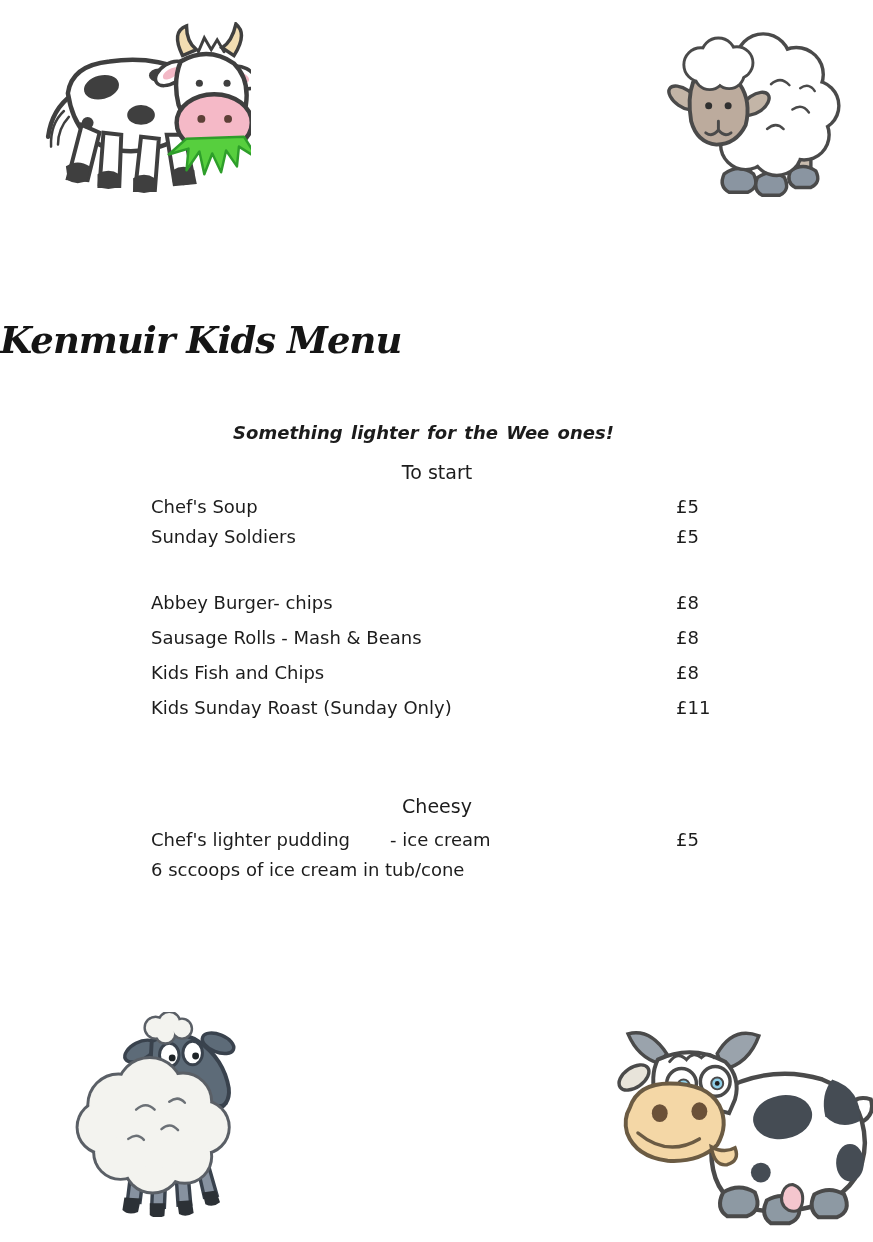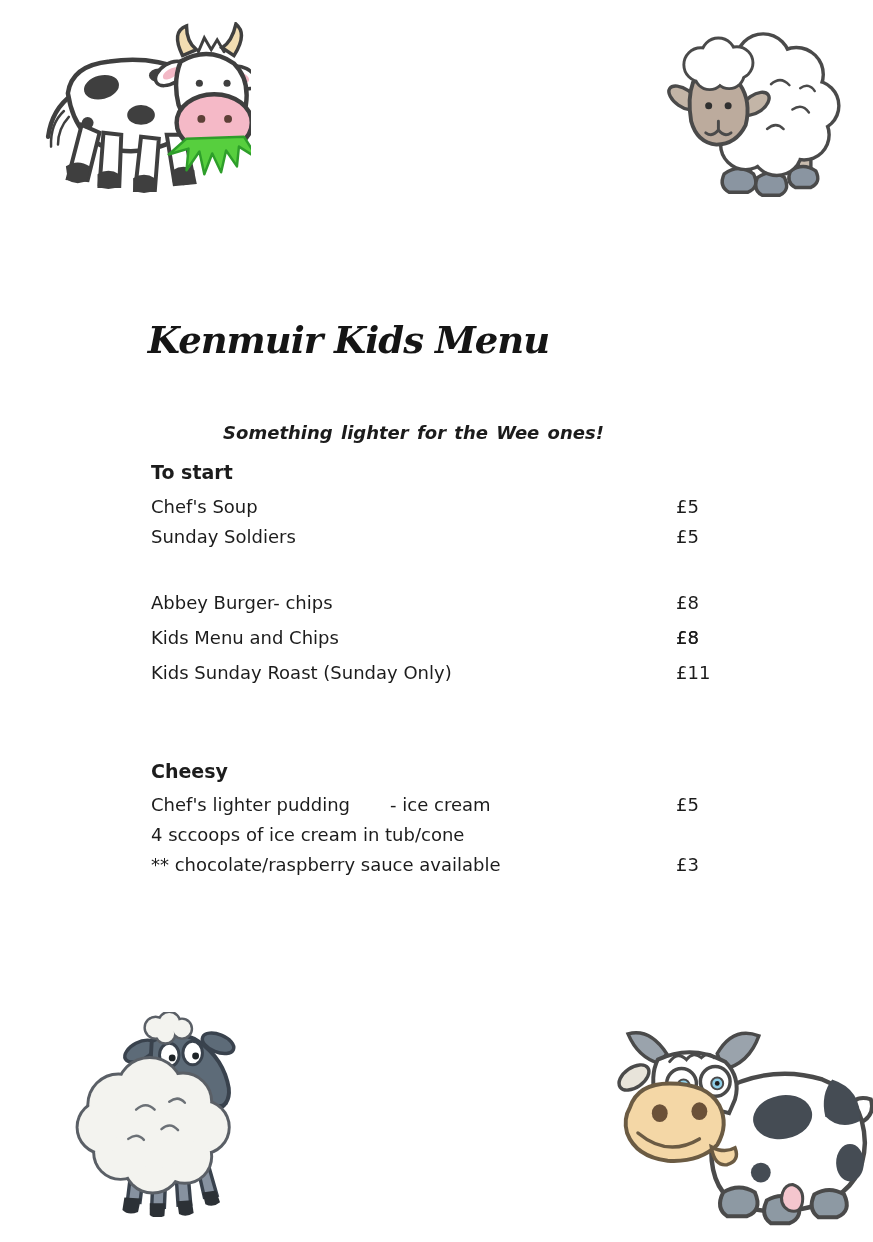--- a/index.html
+++ b/index.html
@@ -10,31 +10,31 @@
     font-family:"DejaVu Sans", sans-serif;
   }
   .artwork { position:absolute; }
   .artwork svg { width:100%; height:100%; display:block; }
   .art-top-left     { left:38px;  top:22px;   width:213px; height:176px; }
   .art-top-right    { left:653px; top:20px;   width:197px; height:183px; }
   .art-bottom-left  { left:60px;  top:1012px; width:200px; height:205px; }
   .art-bottom-right { left:611px; top:1022px; width:262px; height:218px; }
 
   .title {
-    position:absolute; top:316px; left:0; width:697px; text-align:center;
+    position:absolute; top:316px; left:0; width:697px; 
     font-family:"DejaVu Serif", serif; font-style:italic; font-weight:bold;
     font-size:37px; line-height:48px; letter-spacing:-1px; color:#151515;
   }
   .subtitle {
-    position:absolute; top:420px; left:156px; width:515px; text-align:center;
+    position:absolute; top:420px; left:166px; width:515px; text-align:center;
     font-weight:bold; font-style:italic; font-size:18px; line-height:26px;
     word-spacing:2px;
   }
   .menu { position:absolute; top:458px; left:151px; width:572px; }
-  .section-heading { font-weight:bold; font-size:19px; line-height:28px; }
+  .section-heading { font-weight:normal; font-size:19px; line-height:28px;text-align:center; }
   .row { position:relative; font-size:18px; line-height:30px; }
   .row .item-name { white-space:pre; }
   .row .item-price { position:absolute; left:525px; top:0; white-space:pre; }
   .sec-start .rows   { margin-top:6px; }
   .sec-main          { margin-top:33px; }
   .sec-main .rows    { margin-top:32px; }
   .sec-main .row     { line-height:35px; }
   .sec-dessert       { margin-top:67px; }
   .sec-dessert .rows { margin-top:5px; }
 </style>
@@ -164,47 +164,44 @@
       </div>
     </div>
 
     <div class="section sec-main">
       <div class="rows">
         <div class="row">
           <span class="item-name">Abbey Burger- chips</span>
           <span class="item-price">£8</span>
         </div>
         <div class="row">
+          <span class="item-name">Sausage Rolls - Mash &amp; Beans</span>
           <span class="item-price">£8</span>
         </div>
         <div class="row">
-          <span class="item-name">Kids Menu and Chips</span>
+          <span class="item-name">Kids Fish and Chips</span>
           <span class="item-price">£8</span>
         </div>
         <div class="row">
           <span class="item-name">Kids Sunday Roast (Sunday Only)</span>
           <span class="item-price">£11</span>
         </div>
       </div>
     </div>
 
     <div class="section sec-dessert">
       <div class="section-heading">Cheesy</div>
       <div class="rows">
         <div class="row">
           <span class="item-name">Chef's lighter pudding       - ice cream</span>
           <span class="item-price">£5</span>
         </div>
         <div class="row">
-          <span class="item-name">4 sccoops of ice cream in tub/cone</span>
+          <span class="item-name">6 sccoops of ice cream in tub/cone</span>
           <span class="item-price"></span>
-        </div>
-        <div class="row">
-          <span class="item-name">** chocolate/raspberry sauce available</span>
-          <span class="item-price">£3</span>
         </div>
       </div>
     </div>
   </div>
 
   <div class="artwork art-bottom-left">
     <svg viewBox="0 0 205 210">
       <g fill="#8792a0" stroke="#39424d" stroke-width="3.5">
         <path d="M75 145 L69 194 L82 195 L88 147 Z"></path>
         <path d="M96 152 L94 200 L107 200 L109 153 Z"></path>

